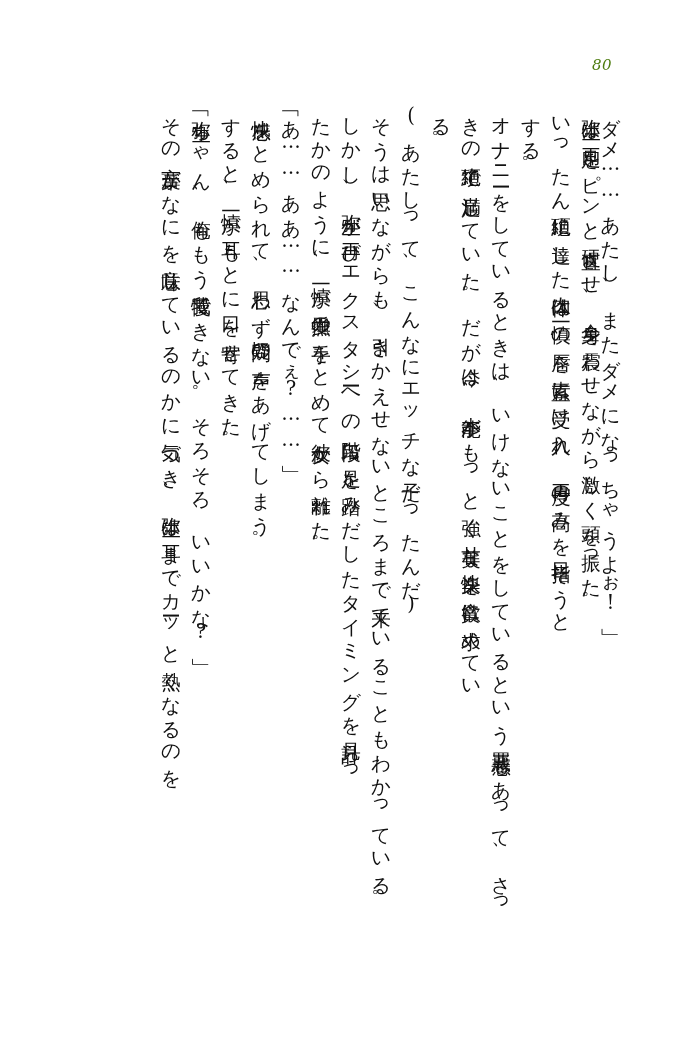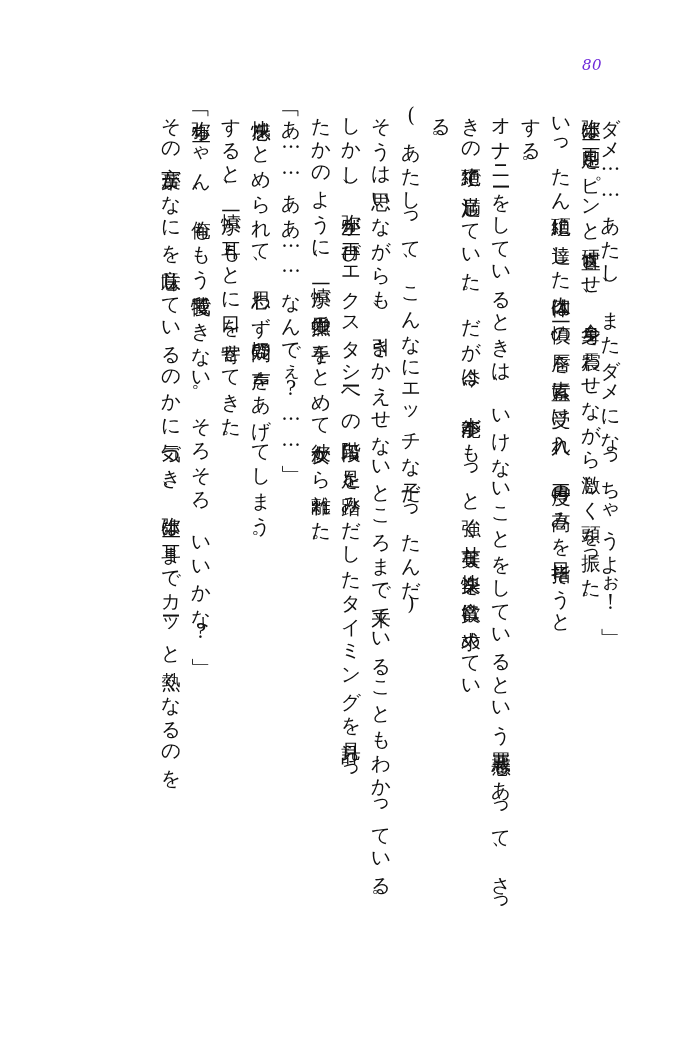--- a/index.html
+++ b/index.html
@@ -14,23 +14,23 @@
     position: relative;
     width: 694px;
     height: 1050px;
     background: #ffffff;
     overflow: hidden;
   }
   
   #page-number {
     position: absolute;
     top: 56px;
-    right: 92px;
+    right: 82px;
     font-size: 15px;
-    color: #6d28d9;
+    color: #4d7c0f;
     font-style: italic;
     letter-spacing: 0.5px;
   }
   
   #text-block {
     position: absolute;
     top: 104px;
     right: 74px;
     height: 840px;
     display: flex;

